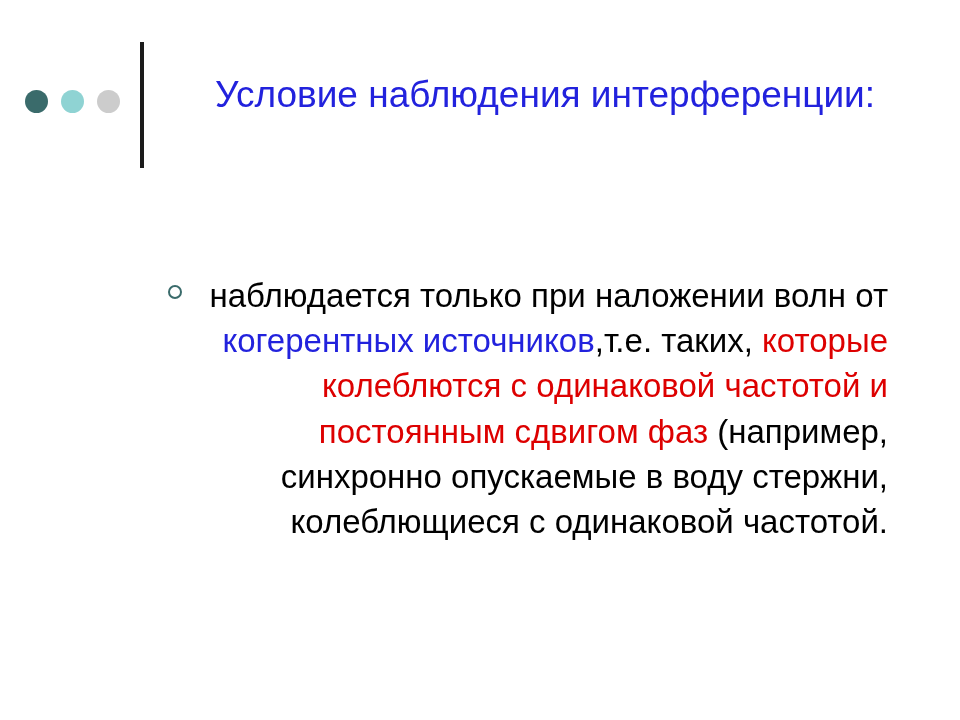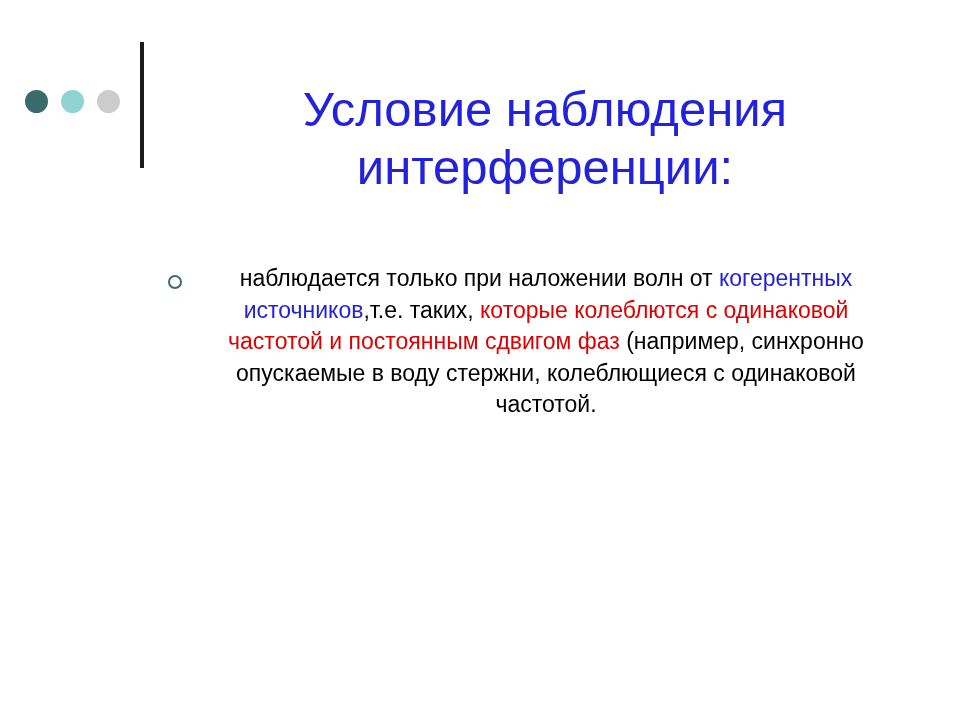--- a/index.html
+++ b/index.html
@@ -48,21 +48,21 @@
   }
 
   
   .slide-title {
     position: absolute;
     left: 160px;
     top: 48px;
     width: 770px;
     text-align: center;
     color: #2222dd;
-    font-size: 49px;
+    font-size: 37px;
     line-height: 1.18;
     font-weight: normal;
     letter-spacing: 0px;
   }
 
   
   .body-block {
     position: absolute;
     left: 168px;
     top: 240px;
@@ -77,23 +77,23 @@
     left: 0px;
     top: 12px;
     width: 14px;
     height: 14px;
     border: 2px solid #3a6b6b;
     border-radius: 50%;
     box-sizing: border-box;
   }
   .bullet-text {
     color: #000000;
-    font-size: 23px;
+    font-size: 33px;
     line-height: 1.37;
-    text-align: center;
+    text-align: right;
   }
   .t-blue { color: #2222dd; }
   .t-red  { color: #dd0000; }
   .t-black { color: #000000; }
 </style>
 </head>
 <body>
 
 <div class="slide">
 

